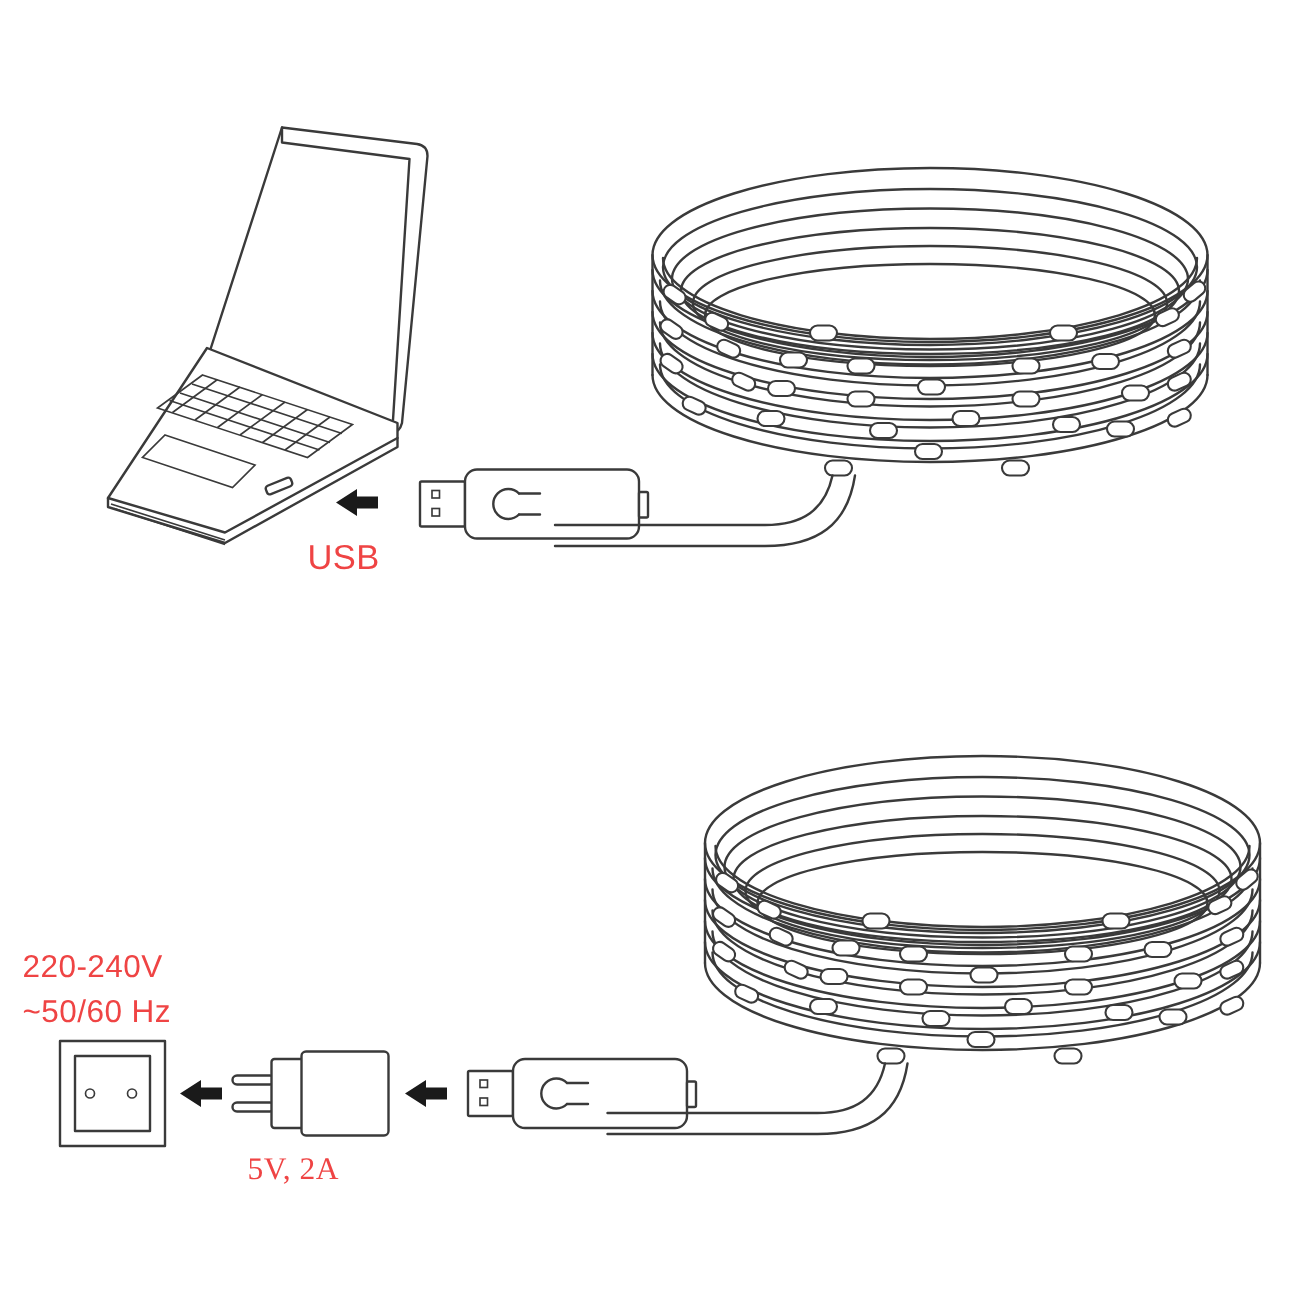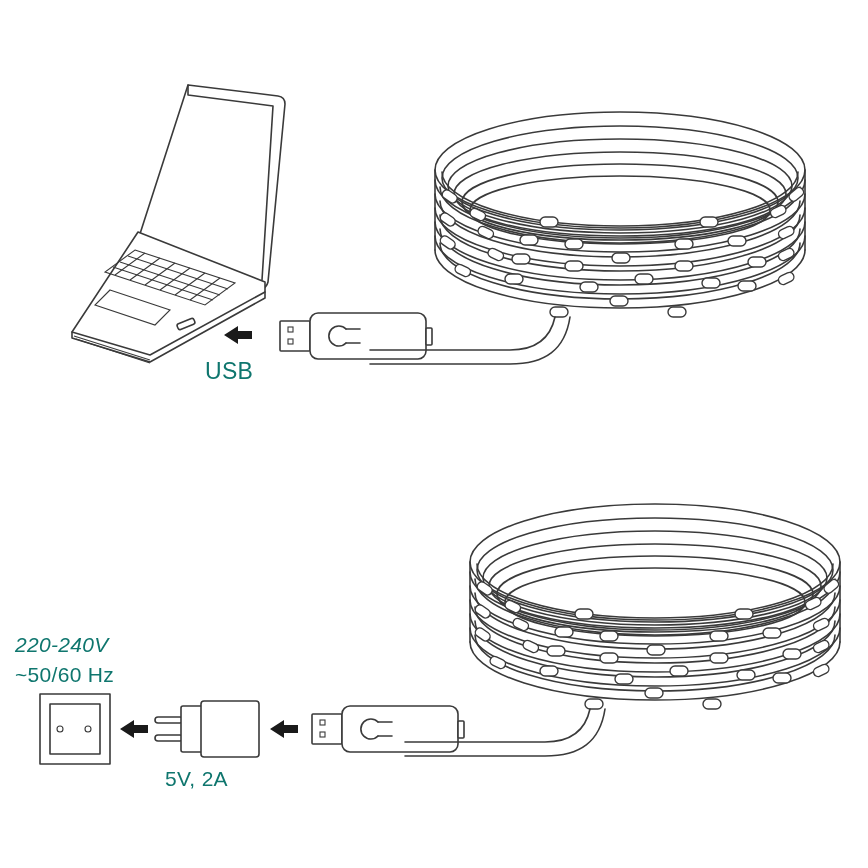--- a/index.html
+++ b/index.html
@@ -3,21 +3,21 @@
 <meta charset="utf-8">
 <style>
   html, body { margin: 0; padding: 0; background: #ffffff; }
   body { width: 868px; height: 868px; position: relative; overflow: hidden; font-family: "Liberation Sans", "DejaVu Sans", sans-serif; }
   svg { position: absolute; left: 0; top: 0; }
   .ln { fill: none; stroke: #3a3a3a; stroke-width: 1.6; stroke-linejoin: round; stroke-linecap: round; }
   .lnw { fill: #ffffff; stroke: #3a3a3a; stroke-width: 1.6; stroke-linejoin: round; }
   .thin { fill: none; stroke: #3a3a3a; stroke-width: 1.1; }
   .led { fill: #ffffff; stroke: #3a3a3a; stroke-width: 1.4; }
   .arrow { fill: #1a1a1a; }
-  .label { position: absolute; color: #0f766e; font-size: 21px; letter-spacing: 0.3px; white-space: nowrap; }
+  .label { position: absolute; color: #ef4444; font-size: 21px; letter-spacing: 0.3px; white-space: nowrap; }
 </style>
 </head>
 <body>
 
 <svg width="868" height="868" viewBox="0 0 868 868">
   <defs>
 
     <g id="coil">
 
       <ellipse class="ln" cx="0" cy="0" rx="185" ry="58"></ellipse>
@@ -153,16 +153,16 @@
     </g>
 
     <g transform="translate(655,562)">
       <use href="#coil"></use>
     </g>
   </g>
 </svg>
 
 <div class="label" style="left:205px; top:358px; font-size:23px;">USB</div>
 
-<div class="label" style="left:15px; top:633px;font-style:italic;">220-240V</div>
+<div class="label" style="left:15px; top:633px;">220-240V</div>
 <div class="label" style="left:15px; top:663px;text-align:center;">~50/60 Hz</div>
 
-<div class="label" style="left:165px; top:767px;">5V, 2A</div>
+<div class="label" style="left:165px; top:767px;font-family:Liberation Serif, serif;">5V, 2A</div>
 
 </body></html>

